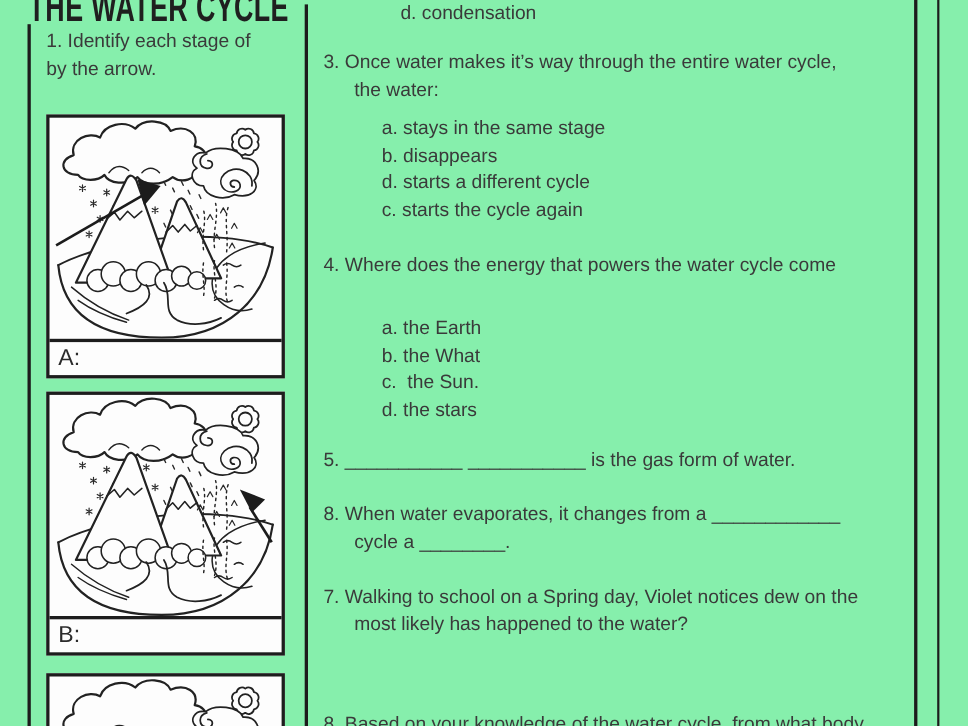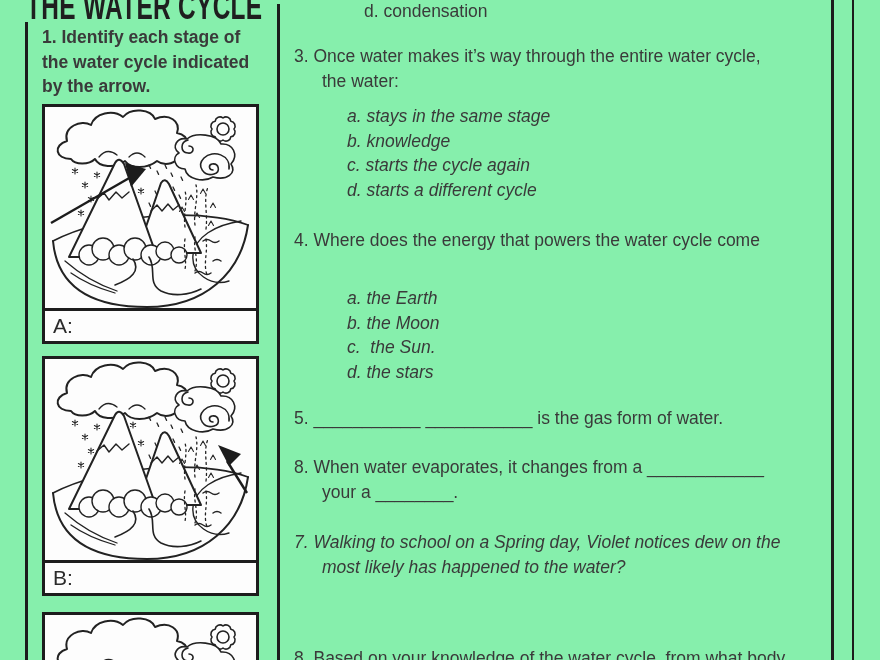--- a/index.html
+++ b/index.html
@@ -13,37 +13,37 @@
   }
   .vrule{position:absolute;background:#1c1c1c;}
   .page-title{
     position:absolute;left:26px;top:-14px;
     font-size:37px;line-height:42px;font-weight:800;
     color:#1f1f1f;letter-spacing:.5px;
     transform:scaleX(.66);transform-origin:left top;
     white-space:nowrap;
   }
   .q1-text{position:absolute;left:42px;top:25px;width:230px;
-    font-size:17.5px;line-height:24.5px;font-weight:bold;}
+    font-size:17.5px;line-height:24.5px;}
   .figure-box{
     position:absolute;left:42px;width:217px;height:240px;
     border:3px solid #1d1d1d;background:#fdfdfd;
     box-sizing:border-box;display:flex;flex-direction:column;
   }
   .figure-box svg.scene{display:block;width:211px;height:201px;}
   .answer-strip{
     border-top:3px solid #1d1d1d;flex:1;
     display:flex;align-items:center;
     font-size:21px;color:#2b2b2b;padding-left:8px;
   }
   .rcol-line{position:absolute;font-size:17.5px;line-height:24.5px;white-space:pre-wrap;margin-left:17px;}
   .qblock{position:absolute;left:294px;width:552px;font-size:17.5px;line-height:24.5px;}
   .qblock .cont{margin-left:28px;}
   .opts{position:absolute;left:347px;font-size:17.5px;line-height:24.5px;}
-  .opts div{white-space:pre-wrap;font-style:italic;}
+  .opts div{white-space:pre-wrap;}
   .sr-defs{position:absolute;width:0;height:0;overflow:hidden;}
 </style>
 </head>
 <body>
 
 <svg class="sr-defs" xmlns="http://www.w3.org/2000/svg" xmlns:xlink="http://www.w3.org/1999/xlink" aria-hidden="true">
   <defs>
     <path id="flk" d="M0 -3 V3 M-2.6 -1.5 L2.6 1.5 M-2.6 1.5 L2.6 -1.5" stroke="#2a2a2a" stroke-width="1.1" fill="none"></path>
     <path id="drp" d="M0 0 l1.6 3.4" stroke="#2a2a2a" stroke-width="1.3" fill="none"></path>
     <path id="crt" d="M-2.5 2.5 L0 -2 L2.5 2.5" stroke="#2a2a2a" stroke-width="1.1" fill="none"></path>
@@ -145,21 +145,20 @@
 
   <div class="page-title">THE WATER CYCLE</div>
 
   <div class="vrule" style="left:25px;top:22px;width:3px;height:638px;"></div>
   <div class="vrule" style="left:277px;top:4px;width:3px;height:656px;"></div>
   <div class="vrule" style="left:831px;top:0;width:3px;height:660px;"></div>
   <div class="vrule" style="left:852px;top:0;width:2px;height:660px;"></div>
 
   <div class="q1-text">
     <div>1. Identify each stage of</div>
-    <div>the water cycle indicated</div>
     <div>by the arrow.</div>
   </div>
 
   <div class="figure-box" style="top:104px;">
     <svg class="scene" viewBox="0 0 211 201" xmlns="http://www.w3.org/2000/svg" xmlns:xlink="http://www.w3.org/1999/xlink">
       <use xlink:href="#wc-art" href="#wc-art"></use>
       <g>
         <line x1="6" y1="116" x2="86" y2="70" stroke="#1c1c1c" stroke-width="2.4"></line>
         <polygon points="80,56 101,62 86,80" fill="#1c1c1c"></polygon>
       </g>
@@ -190,45 +189,45 @@
   </div>
 
   <div class="rcol-line" style="left:347px;top:-1px;">d. condensation</div>
 
   <div class="qblock" style="top:44px;">
     <div>3. Once water makes it’s way through the entire water cycle,</div>
     <div class="cont">the water:</div>
   </div>
   <div class="opts" style="top:104px;">
     <div>a. stays in the same stage</div>
-    <div>b. knowledge</div>
+    <div>b. disappears</div>
+    <div>d. starts a different cycle</div>
     <div>c. starts the cycle again</div>
-    <div>d. starts a different cycle</div>
   </div>
 
   <div class="qblock" style="top:228px;">
     <div>4. Where does the energy that powers the water cycle come</div>
   </div>
   <div class="opts" style="top:286px;">
     <div>a. the Earth</div>
-    <div>b. the Moon</div>
+    <div>b. the What</div>
     <div>c.  the Sun.</div>
     <div>d. the stars</div>
   </div>
 
   <div class="qblock" style="top:406px;">
     <div>5. ___________ ___________ is the gas form of water.</div>
   </div>
 
   <div class="qblock" style="top:455px;">
     <div>8. When water evaporates, it changes from a ____________</div>
-    <div class="cont">your a ________.</div>
-  </div>
-
-  <div class="qblock" style="top:530px;font-style:italic;">
+    <div class="cont">cycle a ________.</div>
+  </div>
+
+  <div class="qblock" style="top:530px;">
     <div>7. Walking to school on a Spring day, Violet notices dew on the</div>
     <div class="cont">most likely has happened to the water?</div>
   </div>
 
   <div class="qblock" style="top:646px;">
     <div>8. Based on your knowledge of the water cycle, from what body</div>
   </div>
 
 </div>
 

